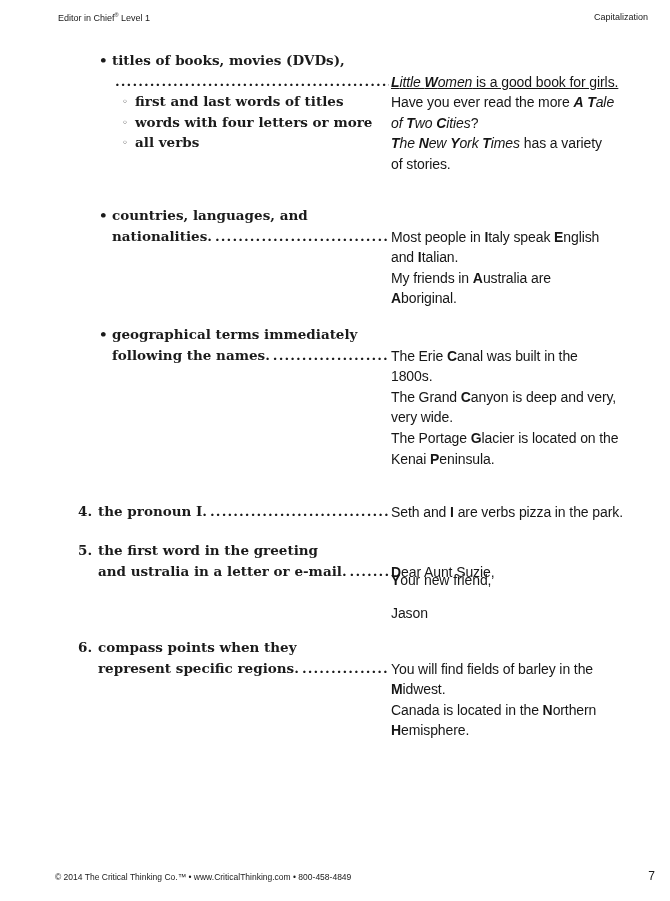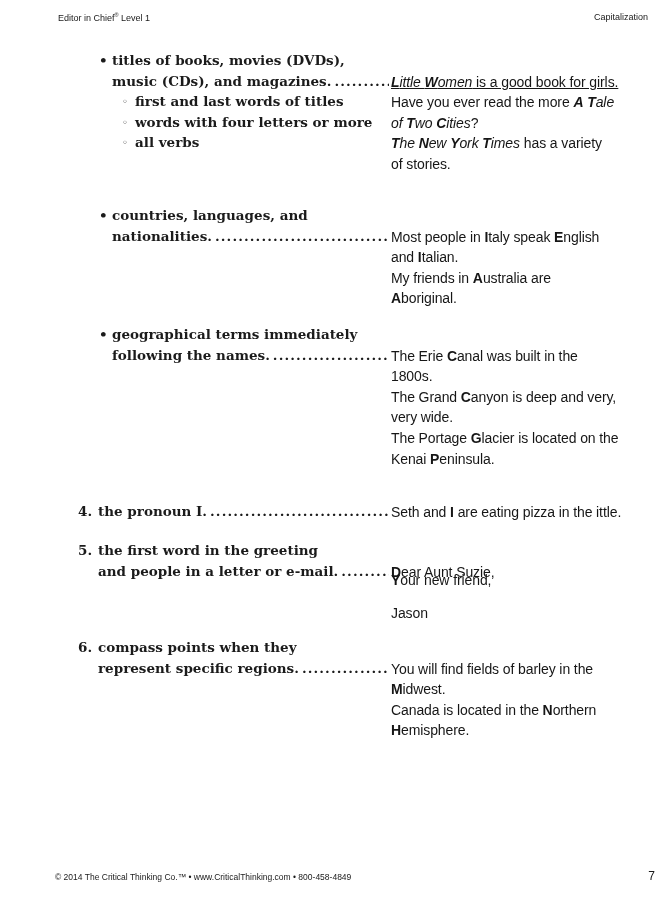--- a/index.html
+++ b/index.html
@@ -53,21 +53,20 @@
     <div><span>Editor in Chief</span><sup>®</sup><span> Level 1</span></div>
     <div>Capitalization</div>
   </div>
 
   <section class="rule" style="top:50px">
       <div class="marker" style="top: 0px; left: 21px;">•</div>
       <div class="label-line" style="top: 0px; left: 34px; width: 277px;">
         <span>titles of books, movies (DVDs),</span>
       </div>
       <div class="label-line" style="top: 20.6px; left: 34px; width: 277px;">
-        <span>music (CDs), and magazines.</span>
         <span class="leader">................................................................................</span>
       </div>
       <div class="marker sub" style="top: 41.2px; left: 44px;">◦</div>
       <div class="label-line" style="top: 41.2px; left: 57px; width: 254px;">first and last words of titles</div>
       <div class="marker sub" style="top: 61.8px; left: 44px;">◦</div>
       <div class="label-line" style="top: 61.8px; left: 57px; width: 254px;">words with four letters or more</div>
       <div class="marker sub" style="top: 82.4px; left: 44px;">◦</div>
       <div class="label-line" style="top: 82.4px; left: 57px; width: 254px;">all verbs</div>
       <div class="example-line" style="top: 21.6px; text-decoration: underline;"><span class="b i">L</span><span class="i">ittle </span><span class="b i">W</span><span class="i">omen</span><span> is a good book for girls.</span></div>
       <div class="example-line" style="top: 42.2px;"><span>Have you ever read the more </span><span class="b i">A</span><span class="i"> </span><span class="b i">T</span><span class="i">ale</span></div>
@@ -104,29 +103,29 @@
       <div class="example-line" style="top: 83.4px;"><span>very wide.</span></div>
       <div class="example-line" style="top: 104px;"><span>The Portage </span><span class="b">G</span><span>lacier is located on the</span></div>
       <div class="example-line" style="top: 124.6px;"><span>Kenai </span><span class="b">P</span><span>eninsula.</span></div>
     </section>
   <section class="rule" style="top:501px">
       <div class="marker" style="top: 0px; left: 0px;">4.</div>
       <div class="label-line" style="top: 0px; left: 20px; width: 291px;">
         <span>the pronoun I.</span>
         <span class="leader">................................................................................</span>
       </div>
-      <div class="example-line" style="top: 1px;"><span>Seth and </span><span class="b">I</span><span> are eating pizza in the ittle.</span></div>
+      <div class="example-line" style="top: 1px;"><span>Seth and </span><span class="b">I</span><span> are verbs pizza in the park.</span></div>
     </section>
   <section class="rule" style="top:540px">
       <div class="marker" style="top: 0px; left: 0px;">5.</div>
       <div class="label-line" style="top: 0px; left: 20px; width: 291px;">
         <span>the first word in the greeting</span>
       </div>
       <div class="label-line" style="top: 20.6px; left: 20px; width: 291px;">
-        <span>and people in a letter or e-mail.</span>
+        <span>and ustralia in a letter or e-mail.</span>
         <span class="leader">................................................................................</span>
       </div>
       <div class="example-line" style="top: 21.6px;"><span class="b">D</span><span>ear Aunt Suzie,</span></div>
       <div class="example-line" style="top: 30px;"><span class="b">Y</span><span>our new friend,</span></div>
       <div class="example-line" style="top: 62.8px;"><span>Jason</span></div>
     </section>
   <section class="rule" style="top:637px">
       <div class="marker" style="top: 0px; left: 0px;">6.</div>
       <div class="label-line" style="top: 0px; left: 20px; width: 291px;">
         <span>compass points when they</span>

